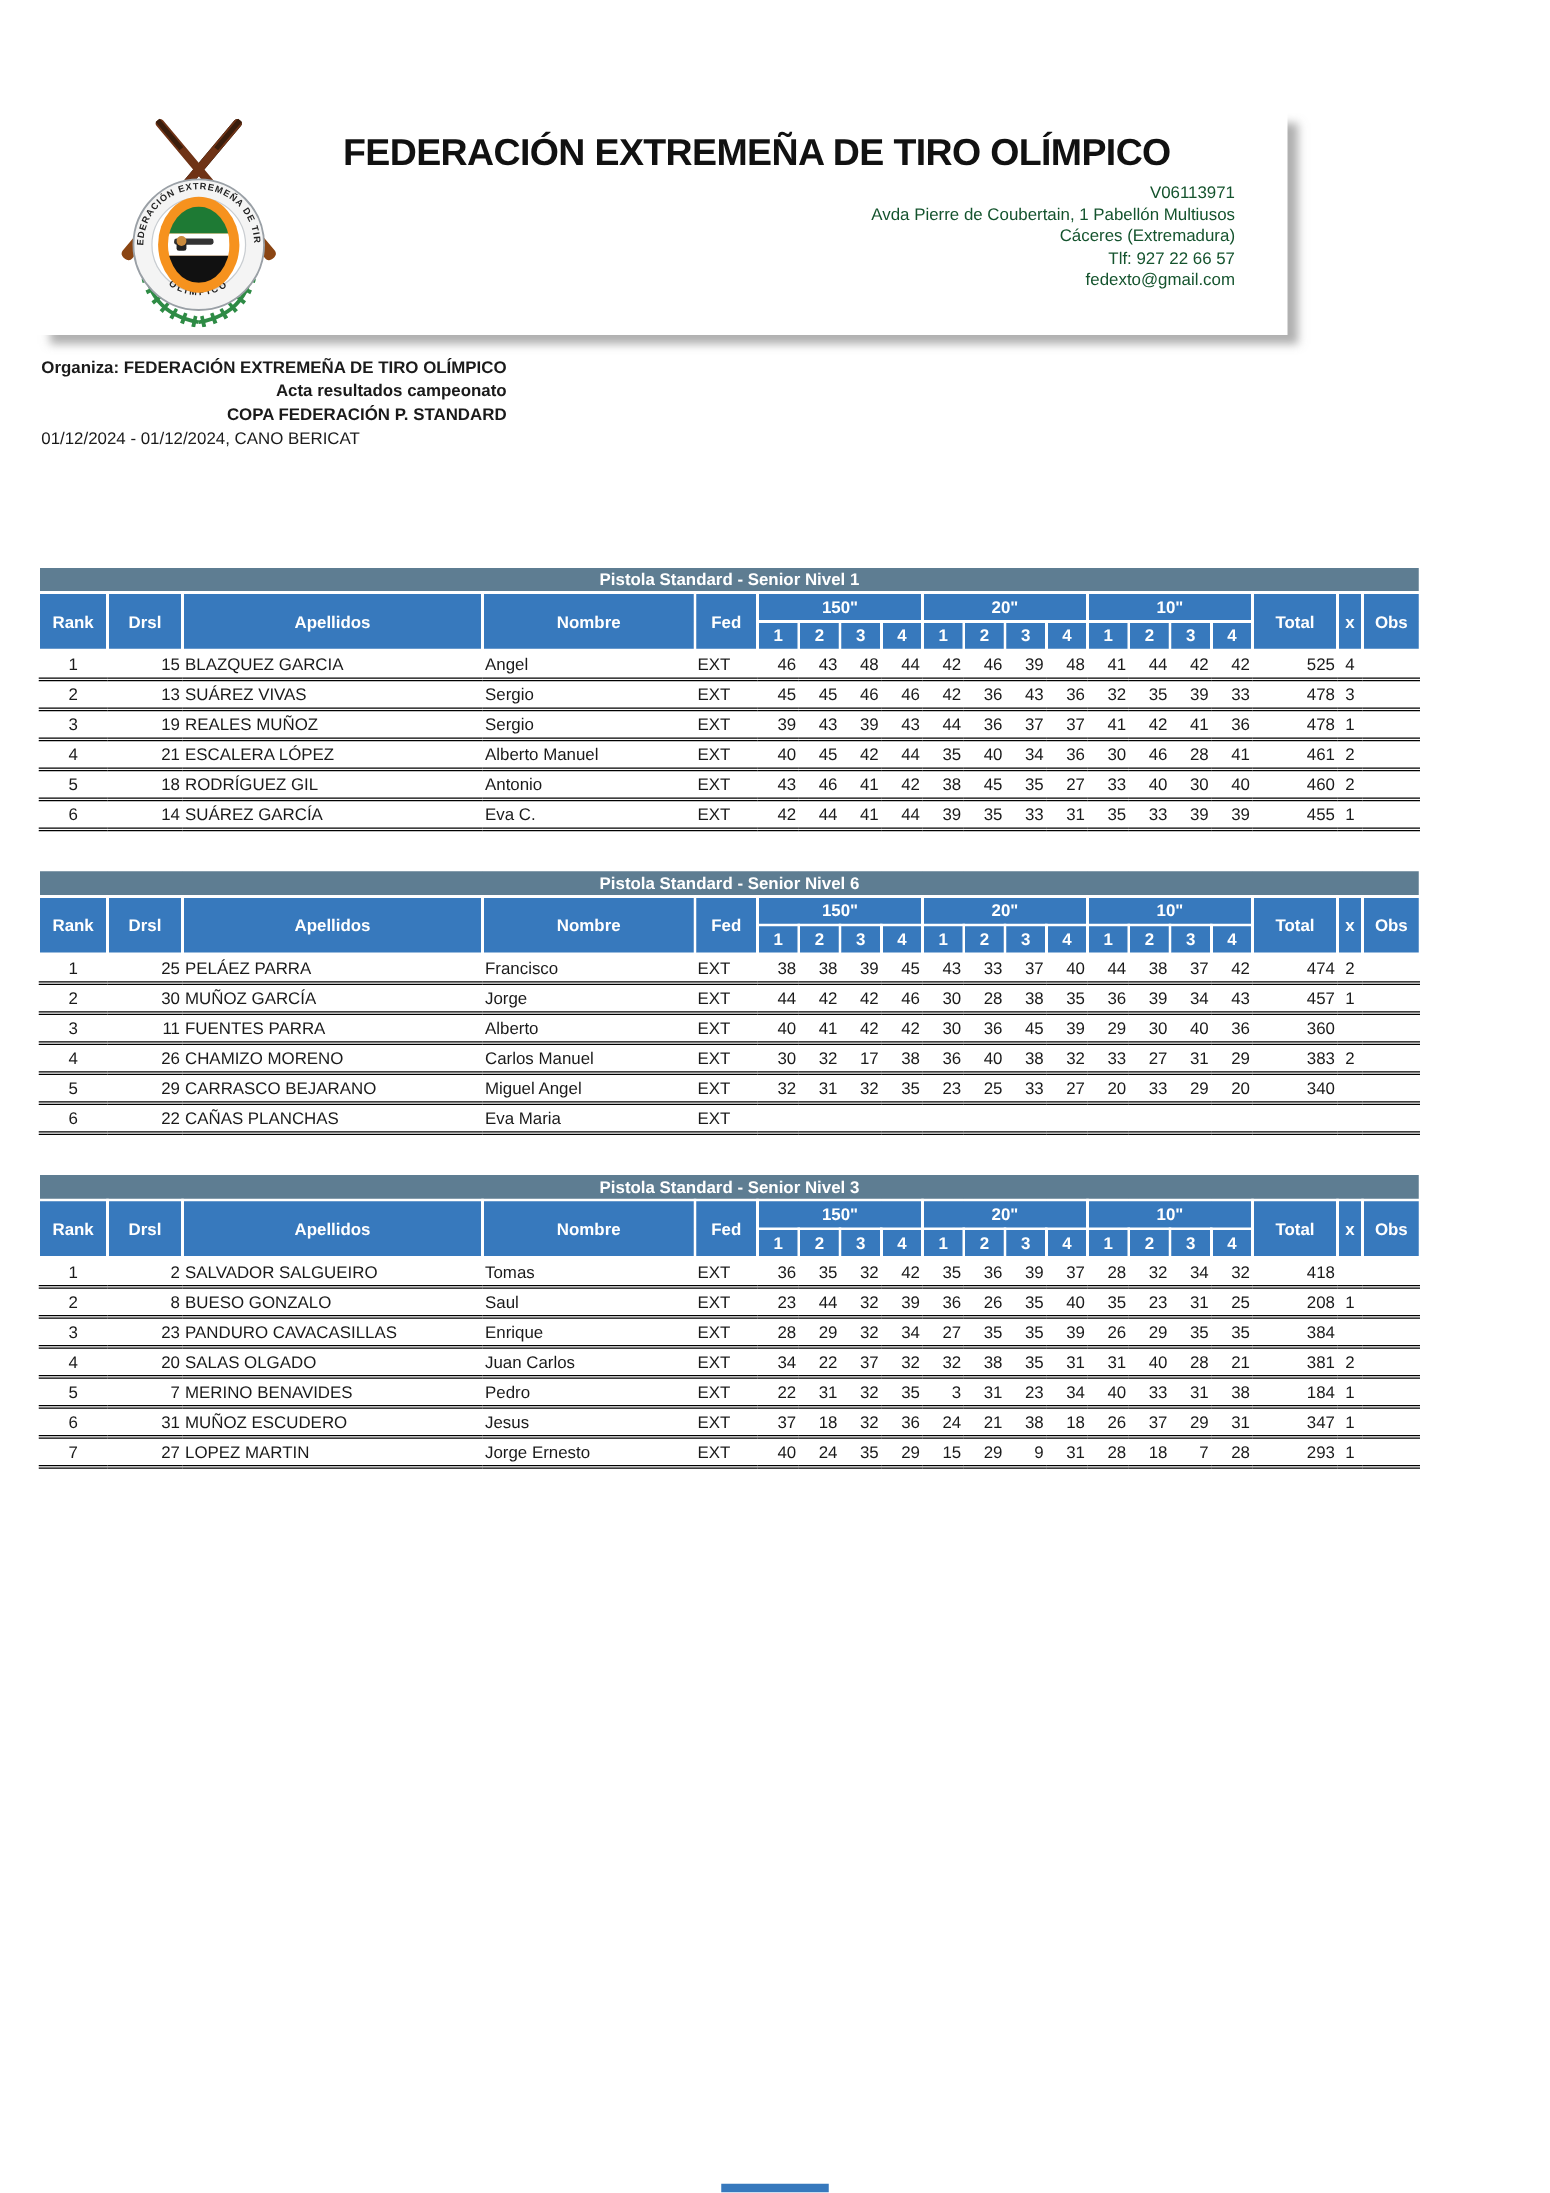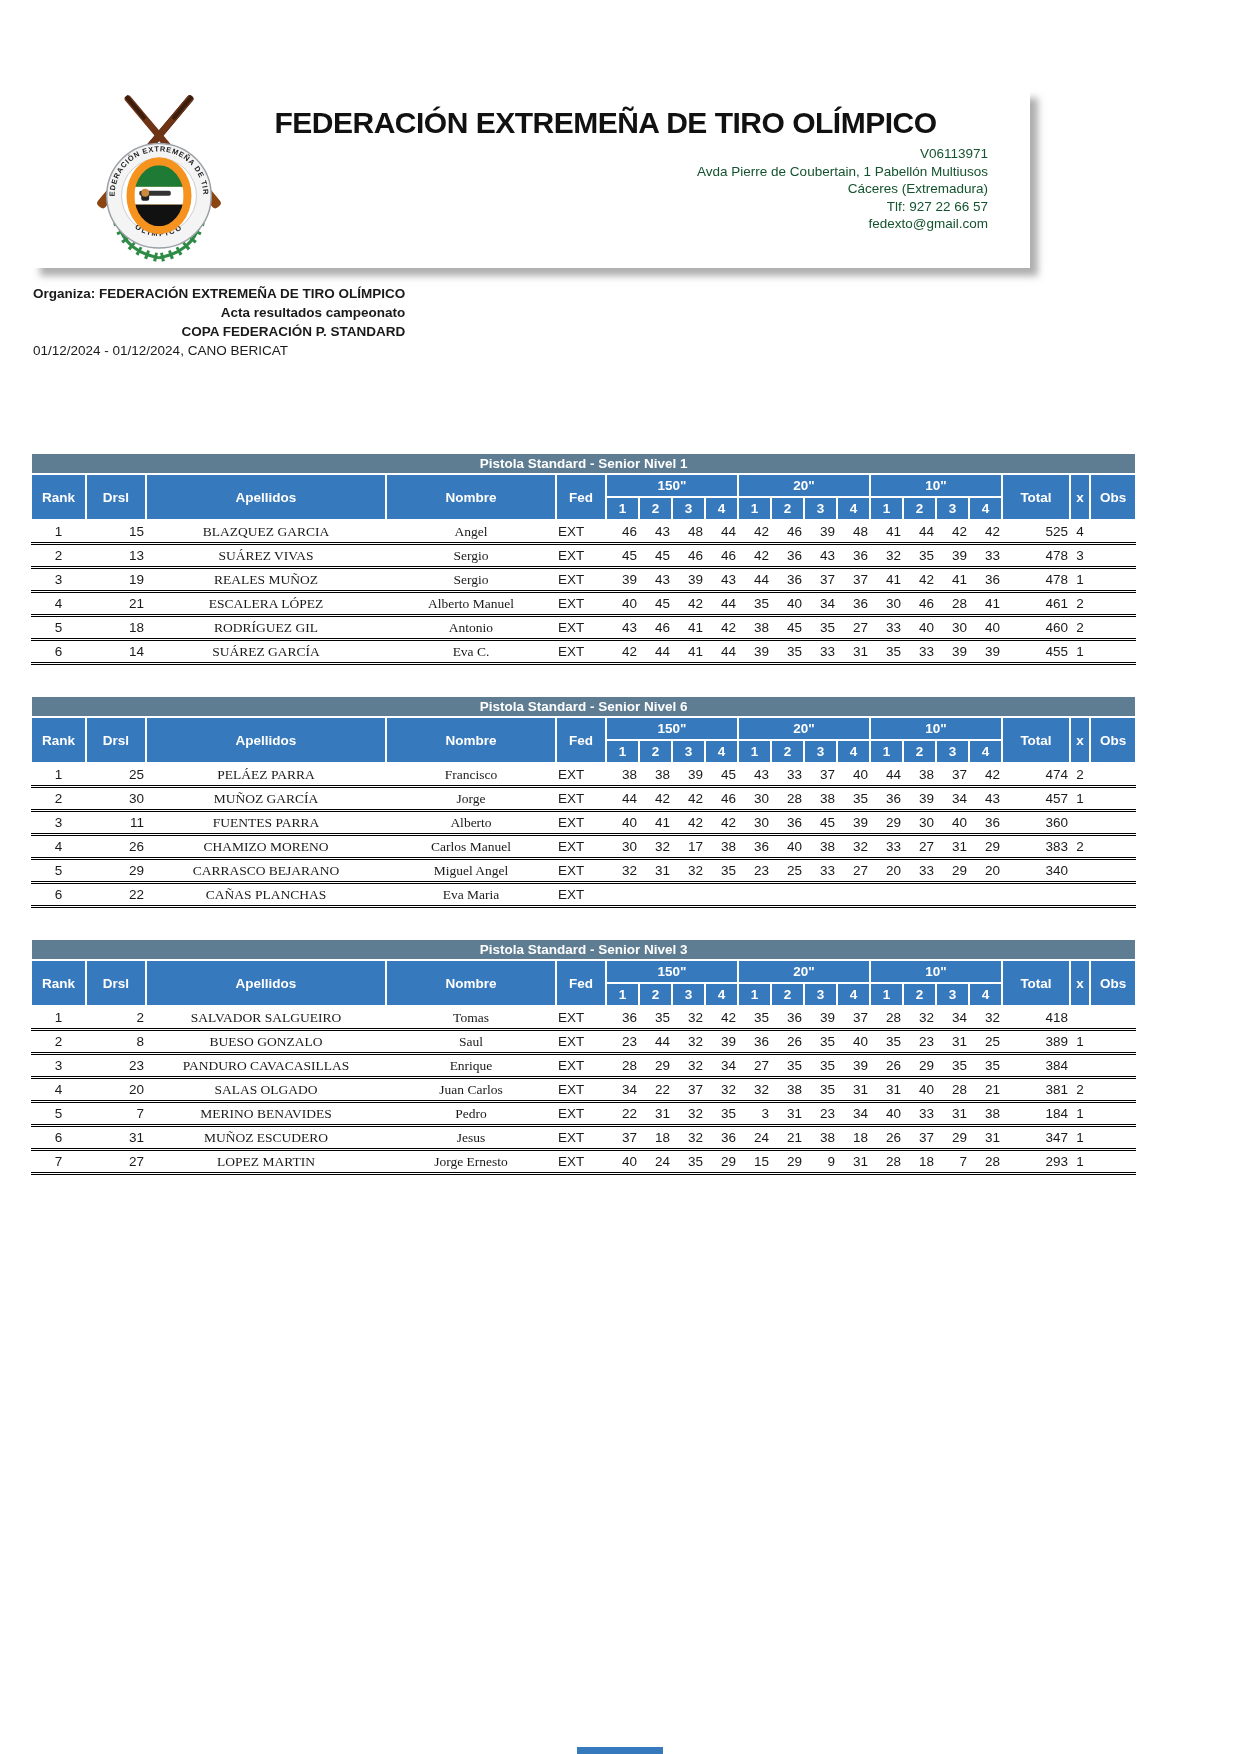--- a/index.html
+++ b/index.html
@@ -35,21 +35,21 @@
     font-weight:bold;padding:0;height:21px;font-size:13.5px;text-align:center;
     white-space:nowrap;overflow:hidden;
   }
   table.res th.titlebar{background:var(--titlebar,#5e7d92);height:19px;}
   table.res td{
     border-bottom:3px double #000;height:21px;padding:0 2px;
     white-space:nowrap;overflow:hidden;background:#fff;
   }
   td.c-rank{text-align:center;}
   td.c-drsl{text-align:right;padding-right:5px;}
-  td.c-ape,td.c-nom{text-align:center;padding-left:5px;font-family:Liberation Serif, serif;}
+  td.c-ape,td.c-nom{text-align:left;padding-left:5px;}
   td.c-fed{text-align:left;padding-left:3px;}
   td.c-score{text-align:right;padding-right:7px;}
   td.c-total{text-align:right;padding-right:14px;}
   td.c-x{text-align:center;}
   td.c-obs{text-align:left;}
   
   .footer-bar{
     position:absolute;left:50%;bottom:0;transform:translateX(-50%);
     width:86px;height:7px;background:var(--blue,#3779bd);
   }
@@ -599,21 +599,21 @@
           <td class="c-score">32</td>
           <td class="c-score">39</td>
           <td class="c-score">36</td>
           <td class="c-score">26</td>
           <td class="c-score">35</td>
           <td class="c-score">40</td>
           <td class="c-score">35</td>
           <td class="c-score">23</td>
           <td class="c-score">31</td>
           <td class="c-score">25</td>
-          <td class="c-total">389</td>
+          <td class="c-total">208</td>
           <td class="c-x">1</td>
           <td class="c-obs"></td>
         </tr>
         <tr>
           <td class="c-rank">3</td>
           <td class="c-drsl">23</td>
           <td class="c-ape">PANDURO CAVACASILLAS</td>
           <td class="c-nom">Enrique</td>
           <td class="c-fed">EXT</td>
           <td class="c-score">28</td>

